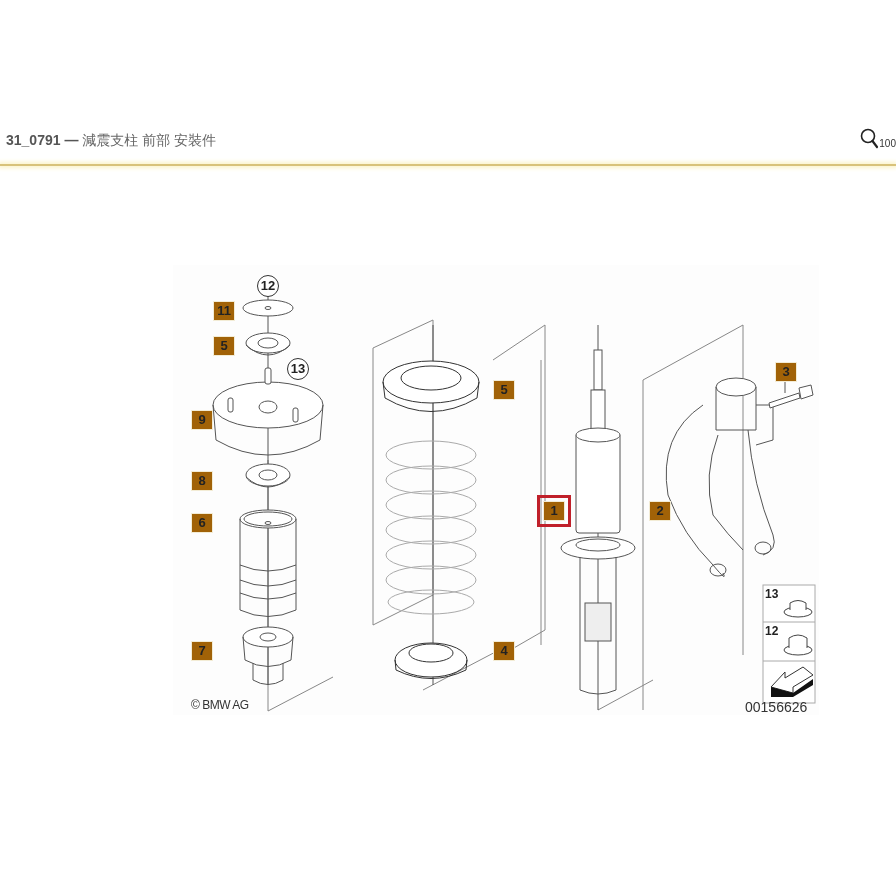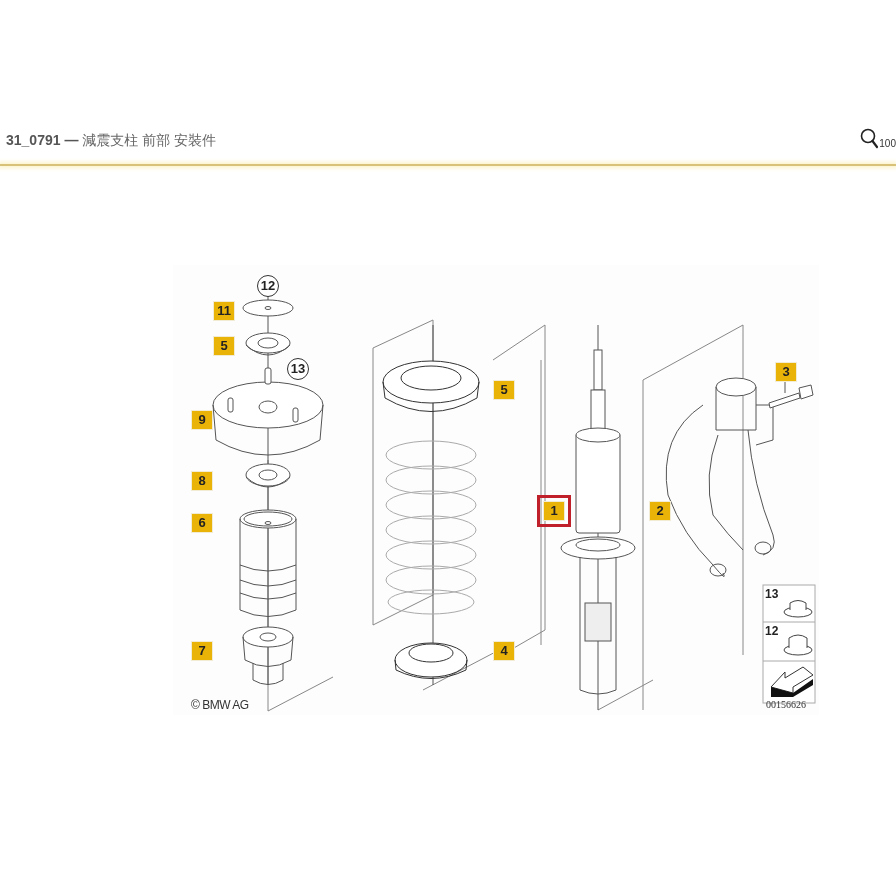--- a/index.html
+++ b/index.html
@@ -5,25 +5,25 @@
   html, body { margin:0; padding:0; background:#ffffff; }
   body { width:896px; height:896px; position:relative; overflow:hidden; font-family:"Liberation Sans", sans-serif; }
   .header { position:absolute; left:0; top:120px; width:896px; height:44px; }
   .title { position:absolute; left:6px; top:12px; font-size:14px; color:#666; white-space:nowrap; }
   .title .code { font-weight:bold; color:#555; }
   .zoom-btn { position:absolute; right:0; top:10px; height:22px; display:flex; align-items:center; cursor:pointer; }
   .zoom-btn .lbl { font-size:10px; color:#333; margin-left:-1px; margin-top:4px; }
   .divider { position:absolute; left:0; top:164px; width:896px; height:2px; background:#d8c27a; box-shadow:0 0 4px 2px #fbf3c9; }
   .panel { position:absolute; left:173px; top:265px; width:646px; height:450px; background:#fdfdfd; }
   .panel svg { position:absolute; left:0; top:0; }
-  .callout { position:absolute; font-weight:bold; font-size:13px; color:#222; background:#eab308; border:1px solid #f3ecd5; text-align:center; line-height:18px; height:18px; min-width:16px; padding:0 2px; }
+  .callout { position:absolute; font-weight:bold; font-size:13px; color:#222; background:#a16207; border:1px solid #f3ecd5; text-align:center; line-height:18px; height:18px; min-width:16px; padding:0 2px; }
   .callout.circle { border:1.5px solid #333; border-radius:50%; width:20px; height:20px; line-height:20px; min-width:0; padding:0; background:#fff; }
   .callout.hl { outline:3px solid #c0202a; outline-offset:3px; }
   .copyright { position:absolute; left:18px; top:433px; font-size:12px; color:#333; letter-spacing:-0.5px; }
-  .drawno { position:absolute; left:593px; top:434px; font-size:10px; color:#333;font-family:Liberation Serif, serif; }
+  .drawno { position:absolute; left:572px; top:434px; font-size:14px; color:#333; }
   .legend-num { position:absolute; left:2px; top:2px; font-size:12px; font-weight:bold; color:#222; }
 </style>
 </head>
 <body>
 
 <div class="header">
   <div class="title">
     <span class="code">31_0791</span>
     <span class="code">—</span>
     <span>減震支柱 前部 安裝件</span>

